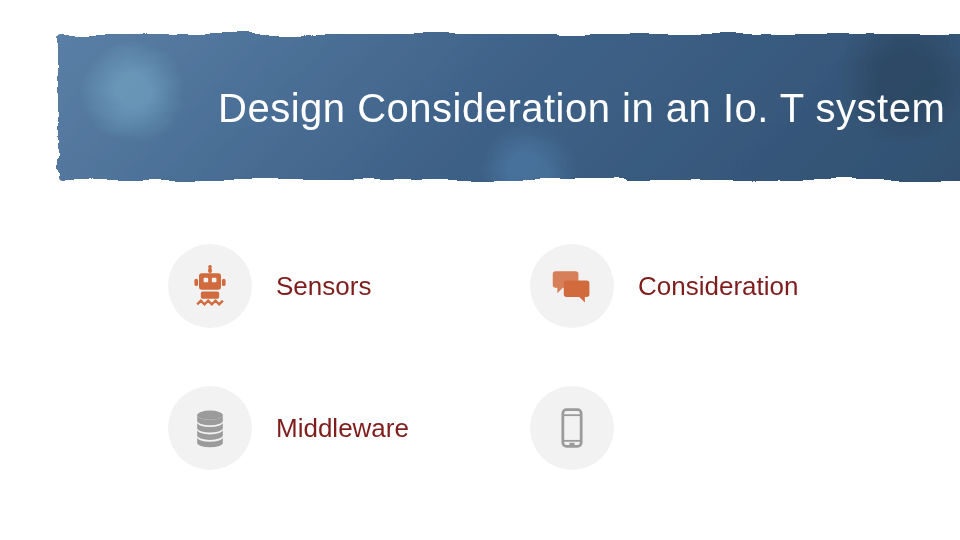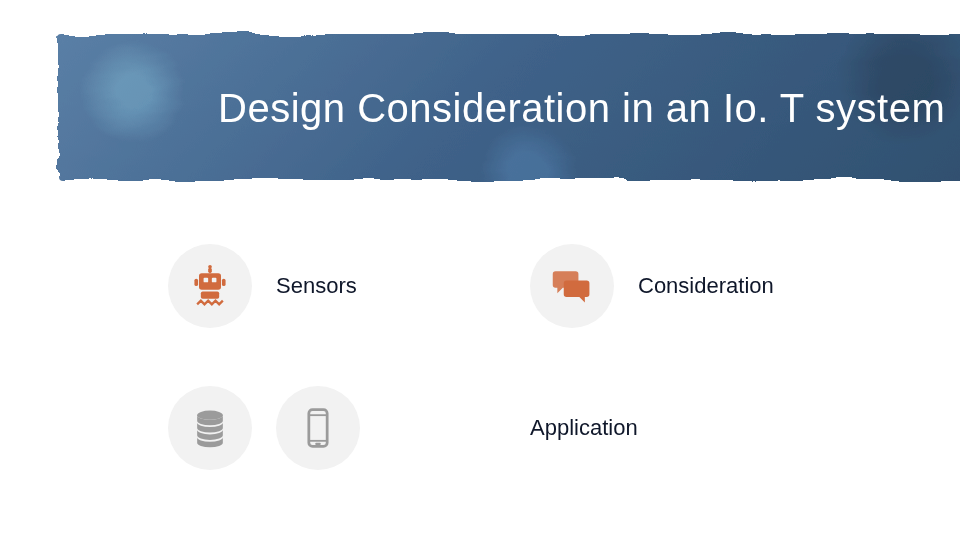--- a/index.html
+++ b/index.html
@@ -43,22 +43,22 @@
     column-gap: 24px;
     align-items: center;
   }
   .chip {
     width: 84px; height: 84px;
     border-radius: 50%;
     background: #f2f2f2;
     display: flex; align-items: center; justify-content: center;
   }
   .lbl {
-    font-size: 22px;
-    color: #0f172a;
+    font-size: 26px;
+    color: #7f1d1d;
     font-weight: 400;
   }
   svg.icon { width: 44px; height: 44px; }
   .accent { fill: #d16b3e; }
   .muted  { fill: #9b9b9b; }
   .stroke-accent { stroke:#d16b3e; stroke-width:2.5; fill:none; }
 
   
   .defs { width:0; height:0; position:absolute; }
 </style>
@@ -106,25 +106,25 @@
 
     <div class="chip">
       <svg class="icon" viewBox="0 0 48 48">
         <ellipse class="muted" cx="24" cy="10" rx="14" ry="5"></ellipse>
         <path class="muted" d="M10 10 v6 a14 5 0 0 0 28 0 v-6 a14 5 0 0 1 -28 0z"></path>
         <path class="muted" d="M10 18 v6 a14 5 0 0 0 28 0 v-6 a14 5 0 0 1 -28 0z"></path>
         <path class="muted" d="M10 26 v6 a14 5 0 0 0 28 0 v-6 a14 5 0 0 1 -28 0z"></path>
         <path class="muted" d="M10 34 v6 a14 5 0 0 0 28 0 v-6 a14 5 0 0 1 -28 0z"></path>
       </svg>
     </div>
+    <div class="lbl">Middleware</div>
 
     <div class="chip">
       <svg class="icon" viewBox="0 0 48 48">
         <rect x="14" y="4" width="20" height="40" rx="4" fill="none" stroke="#9b9b9b" stroke-width="3"></rect>
         <line x1="14" y1="10" x2="34" y2="10" stroke="#9b9b9b" stroke-width="2"></line>
         <line x1="14" y1="38" x2="34" y2="38" stroke="#9b9b9b" stroke-width="2"></line>
         <rect x="21" y="40" width="6" height="2.5" rx="1" class="muted"></rect>
       </svg>
     </div>
-    <div class="lbl">Application</div>
 
   </div>
 </div>
 
 </body></html>

